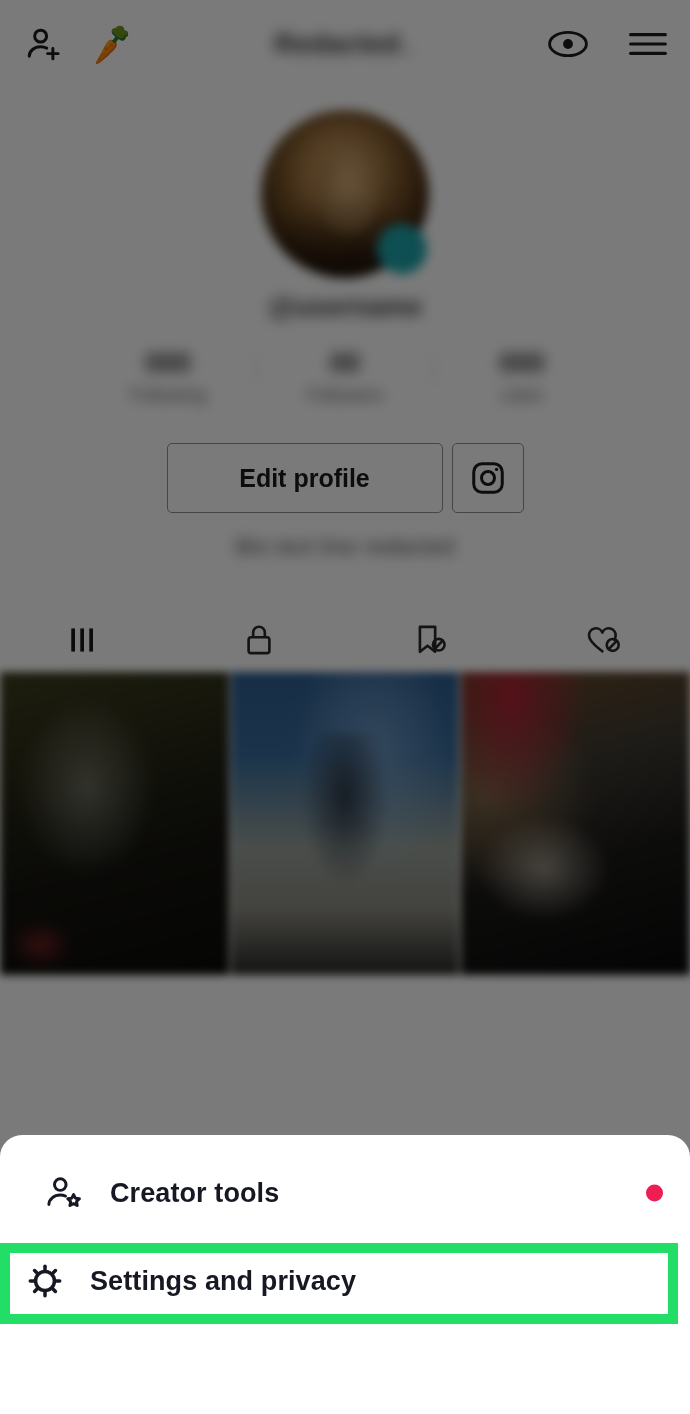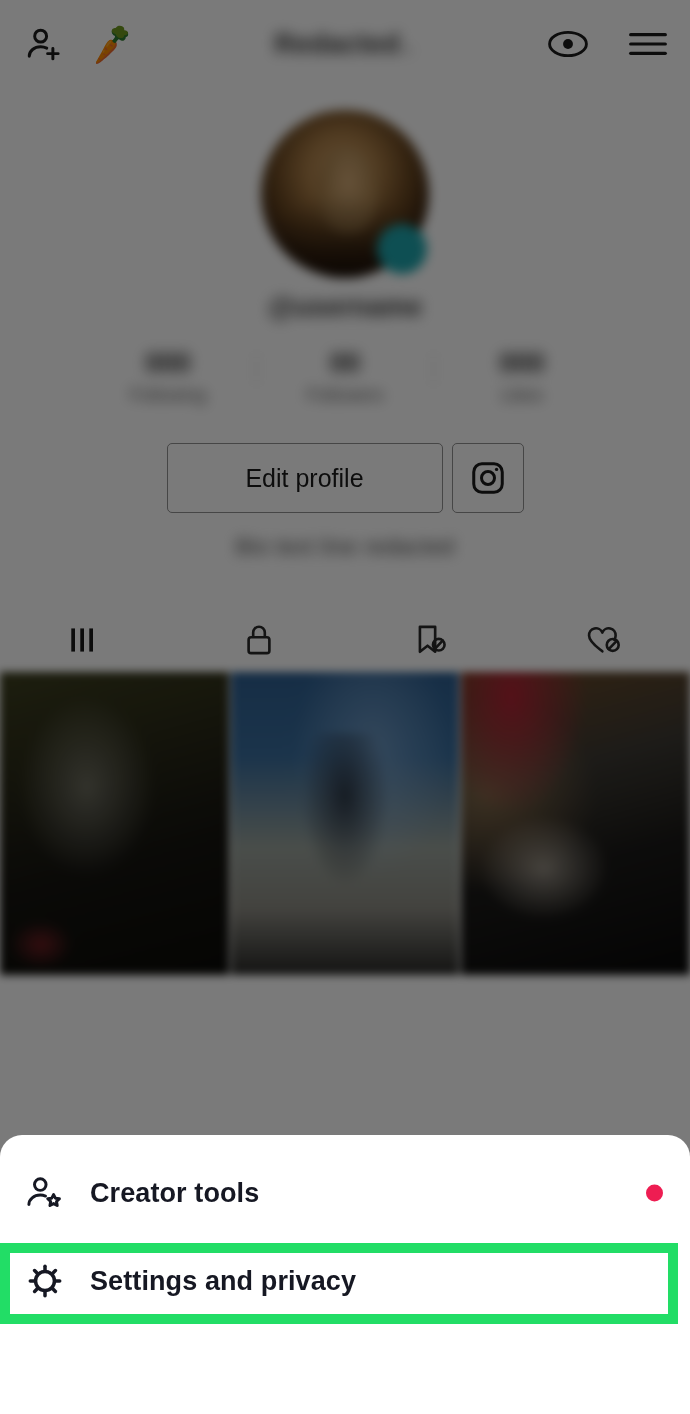--- a/index.html
+++ b/index.html
@@ -165,21 +165,21 @@
   }
   #edit-profile {
     width: 276px;
     height: 70px;
     border: 1.6px solid rgba(110,110,110,.75);
     border-radius: 5px;
     display: flex;
     align-items: center;
     justify-content: center;
     font-size: 25px;
-    font-weight: 400;
+    font-weight: 700;
     color: #1c1c1c;
     background: transparent;
     cursor: pointer;
     box-sizing: border-box;
   }
   #instagram-button {
     width: 72px;
     height: 70px;
     border: 1.6px solid rgba(110,110,110,.75);
     border-radius: 5px;
@@ -291,21 +291,21 @@
   .sheet-row {
     position: absolute;
     left: 0;
     width: 690px;
     height: 88px;
     display: flex;
     align-items: center;
     cursor: pointer;
     box-sizing: border-box;
   }
-  #row-creator-tools { top: 14px; }
+  #row-creator-tools { top: 14px; padding-left: 20px; }
   #row-settings-privacy { top: 102px; text-align: center; }
 
   .row-icon {
     width: 90px;
     display: flex;
     align-items: center;
     justify-content: center;
     flex: 0 0 auto;
   }
   .row-label {

